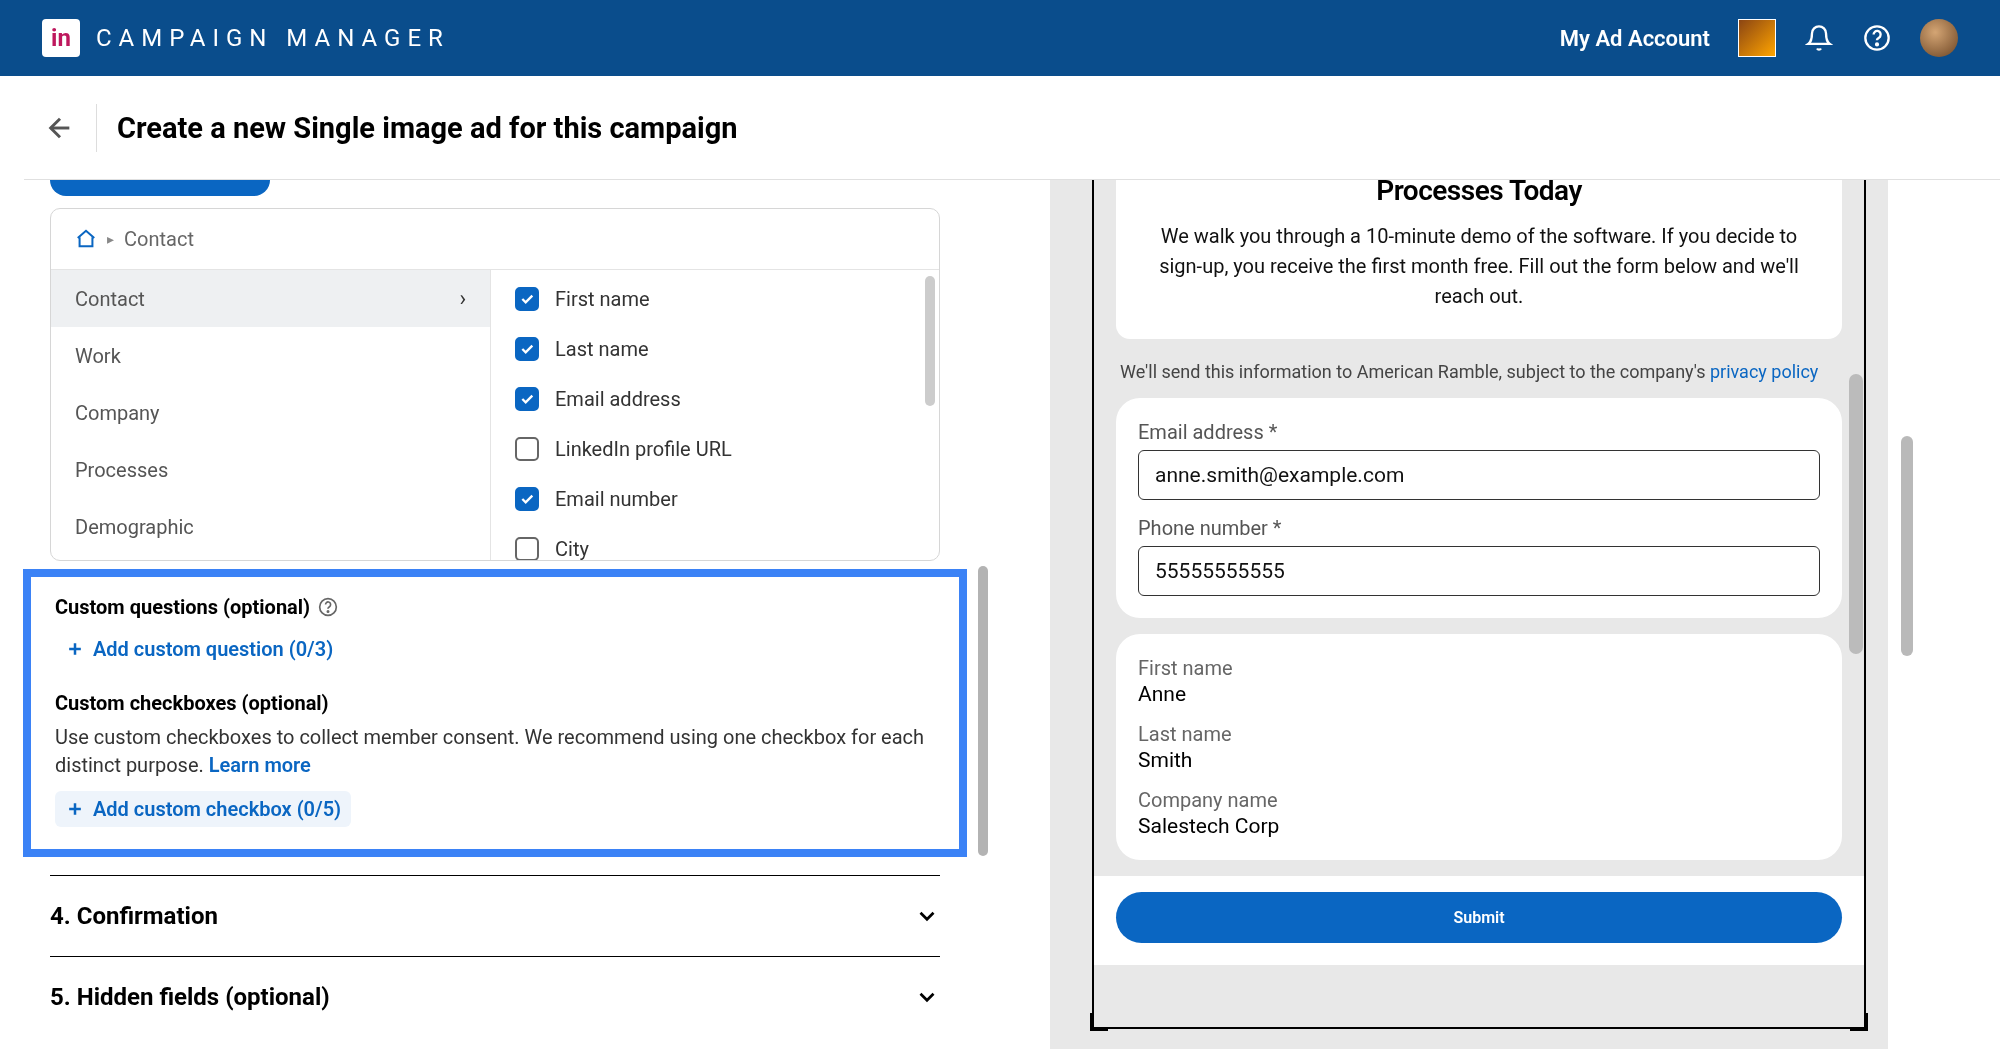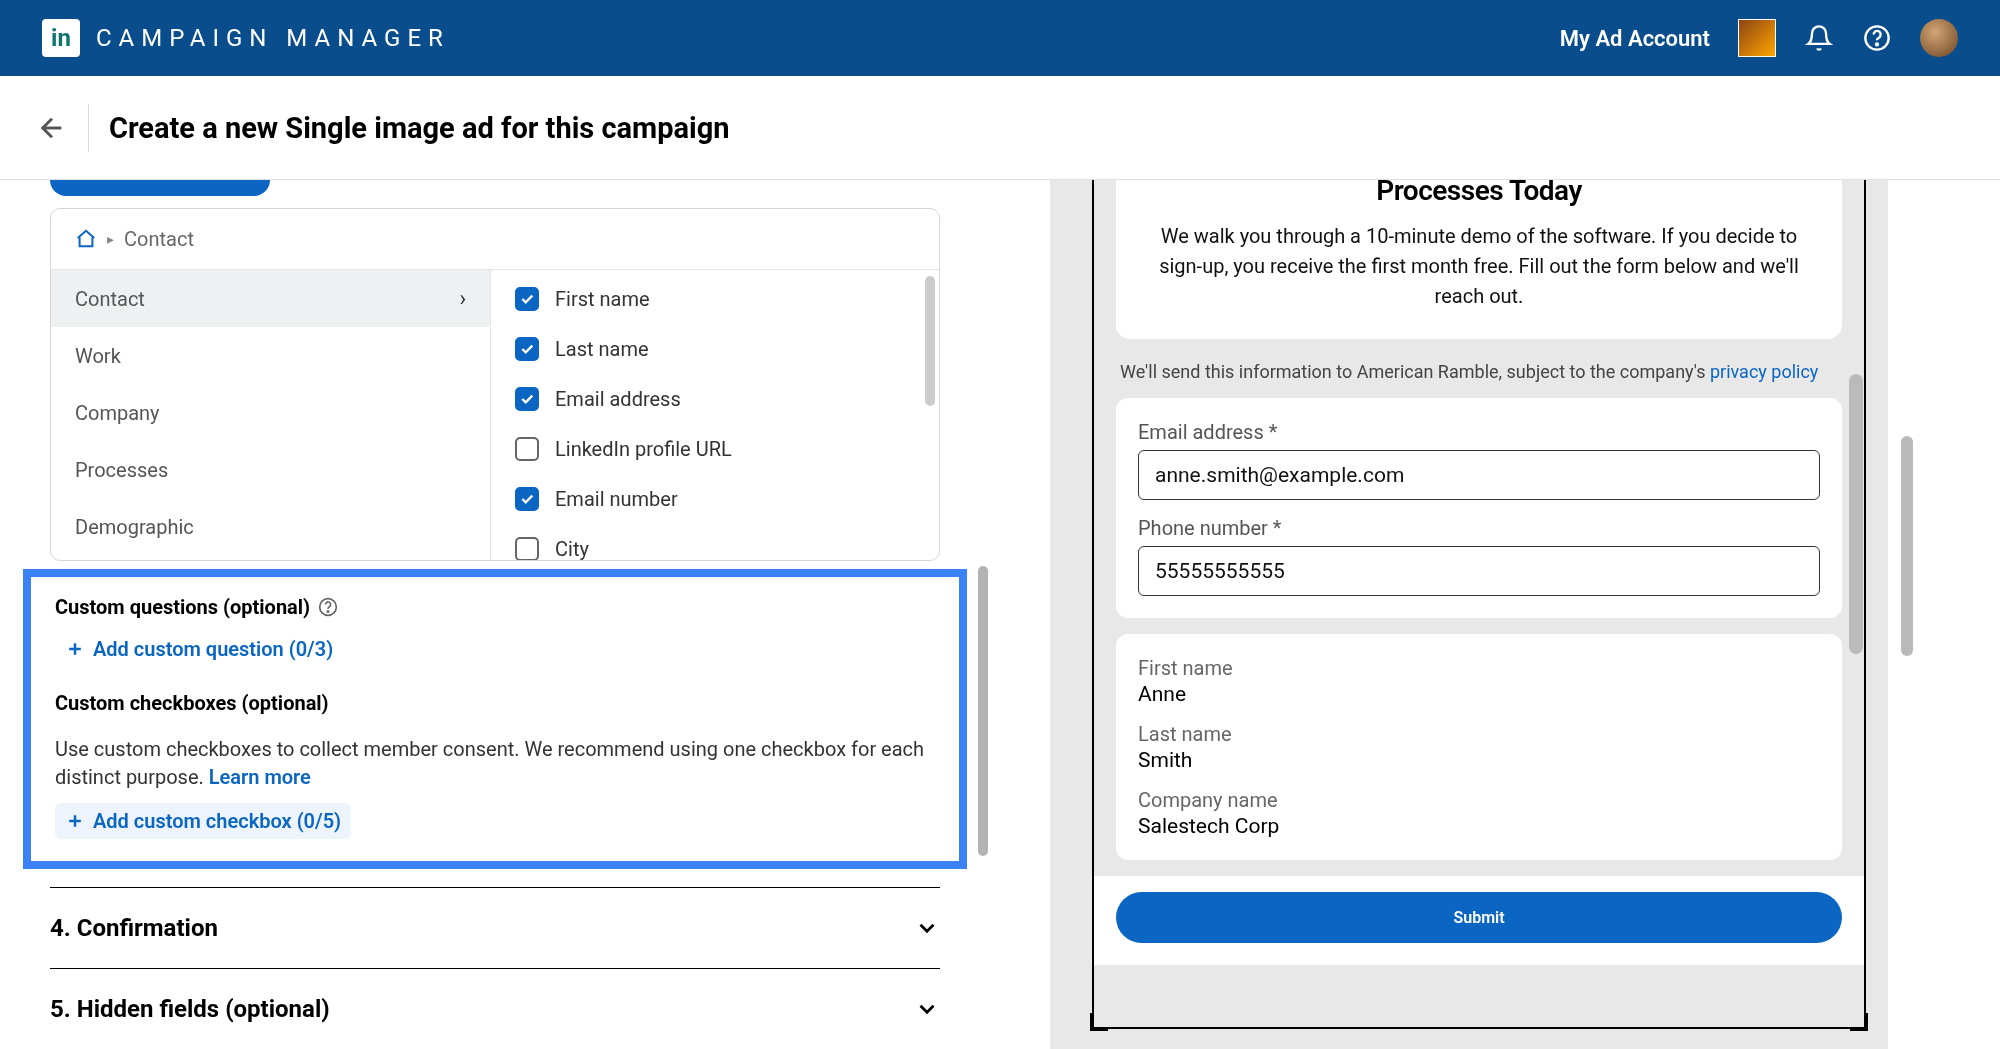--- a/index.html
+++ b/index.html
@@ -1,30 +1,30 @@
 <!DOCTYPE html>
 <html><head>
 <meta charset="utf-8">
 <style>
 * { margin: 0; padding: 0; box-sizing: border-box; font-family: -apple-system, BlinkMacSystemFont, "Segoe UI", Roboto, Helvetica, Arial, sans-serif; }
 body { background: #fff; width: 2000px; height: 1049px; overflow: hidden; transform-origin: top left; }
 
 
 .topbar { background: #0a4d8c; height: 76px; display: flex; align-items: center; padding: 0 42px; justify-content: space-between; }
 .topbar-left { display: flex; align-items: center; gap: 16px; }
-.li-logo { width: 38px; height: 38px; background: #fff; border-radius: 4px; display: flex; align-items: center; justify-content: center; color: #0f766e; font-weight: 700; font-size: 24px; }
+.li-logo { width: 38px; height: 38px; background: #fff; border-radius: 4px; display: flex; align-items: center; justify-content: center; color: #be185d; font-weight: 700; font-size: 24px; }
 .app-name { color: #fff; font-size: 24px; font-weight: 400; letter-spacing: 7px; }
 .topbar-right { display: flex; align-items: center; gap: 28px; }
 .account-label { color: #fff; font-size: 22px; font-weight: 600; }
 .account-thumb { width: 38px; height: 38px; border: 1px solid #fff; background: linear-gradient(135deg, #8b4513, #ffa500); }
 .icon-btn { color: #fff; width: 30px; height: 30px; display: flex; align-items: center; justify-content: center; cursor: pointer; }
 .avatar { width: 38px; height: 38px; border-radius: 50%; background: radial-gradient(circle at 40% 35%, #d4a574, #6b4423); }
 
 
-.subheader { height: 104px; display: flex; align-items: center; padding: 0 36px; border-bottom: 1px solid #e0e0e0; gap: 20px; }
+.subheader { height: 104px; display: flex; align-items: center; padding: 0 20px; border-bottom: 1px solid #e0e0e0; gap: 20px; margin-left: 24px; }
 .back-arrow { width: 32px; height: 32px; cursor: pointer; color: #555; }
 .divider-v { width: 1px; height: 48px; background: #ddd; }
 .page-title { font-size: 29px; font-weight: 700; color: #000; }
 
 
 .main { display: flex; height: calc(100% - 180px); }
 .left-pane { width: 990px; padding: 0 0 0 0; position: relative; overflow: hidden; }
 .right-pane { flex: 1; position: relative; padding: 0 50px 12px 60px; overflow: hidden; }
 .scroll-track { position: absolute; right: 0; top: 6px; bottom: 6px; width: 14px; background: transparent; }
 .scroll-thumb { position: absolute; width: 10px; left: 2px; background: #b3b3b3; border-radius: 5px; }
@@ -50,33 +50,33 @@
 .cb.checked svg { display: block; }
 .cb svg { display: none; }
 .inner-scroll { position: absolute; right: 4px; top: 6px; width: 10px; height: 130px; background: #ccc; border-radius: 5px; }
 
 
 .highlight { margin: 8px 23px 0 23px; border: 8px solid #3b82f6; background: #fff; padding: 18px 24px 22px 24px; }
 .sect-title { font-size: 20px; font-weight: 700; color: #000; display: flex; align-items: center; gap: 8px; }
 .help-ic { width: 20px; height: 20px; color: #666; }
 .add-link { display: inline-flex; align-items: center; gap: 8px; color: #0a66c2; font-size: 20px; font-weight: 600; margin-top: 12px; cursor: pointer; padding: 6px 10px; border-radius: 6px; }
 .add-link.bg { background: #eef4fb; }
-.desc { font-size: 20px; color: #333; margin-top: 20px; line-height: 1.4; }
+.desc { font-size: 20px; color: #333; margin-top: 8px; line-height: 1.4; }
 .learn-more { color: #0a66c2; font-weight: 600; cursor: pointer; }
 .sect-gap { margin-top: 24px; }
 
 
 .acc-row { margin: 0 50px; padding: 26px 0; border-top: 1px solid #000000; display: flex; align-items: center; justify-content: space-between; cursor: pointer; }
 .acc-title { font-size: 24px; font-weight: 700; color: #000; }
 .acc-caret { width: 26px; height: 26px; color: #000; }
 
 
 .preview-viewport { position: absolute; left: 60px; right: 112px; top: 0; bottom: 0; background: #e8e8e8; }
 .preview-frame-border { position: absolute; left: 42px; right: 22px; top: -10px; bottom: 20px; border: 2px solid #000; background: #e8e8e8; }
-.pv-card { background: #fff; border-radius: 12px; margin: 0 22px 16px 22px; padding: 22px; }
+.pv-card { background: #fff; border-radius: 24px; margin: 0 22px 16px 22px; padding: 22px; }
 .pv-head-title { font-size: 28px; font-weight: 600; text-align: center; color: #000; margin-bottom: 14px; letter-spacing: -0.5px; }
 .pv-head-sub { font-size: 20px; text-align: center; color: #111; line-height: 1.5; padding: 0 20px 6px 20px; }
 .pv-disclosure { font-size: 18px; color: #444; padding: 4px 22px 14px 26px; line-height: 1.4; }
 .pv-disclosure a { color: #0a66c2; text-decoration: none; }
 .pv-field { margin-bottom: 16px; }
 .pv-label { font-size: 20px; color: #555; margin-bottom: 6px; }
 .pv-input { width: 100%; border: 1.5px solid #333; border-radius: 6px; padding: 12px 16px; font-size: 21px; color: #111; background: #fff; }
 .pv-static-label { font-size: 20px; color: #666; }
 .pv-static-val { font-size: 21px; color: #000; margin-top: 2px; margin-bottom: 16px; }
 .pv-submit-wrap { background: #fff; padding: 16px 22px 22px 22px; }

